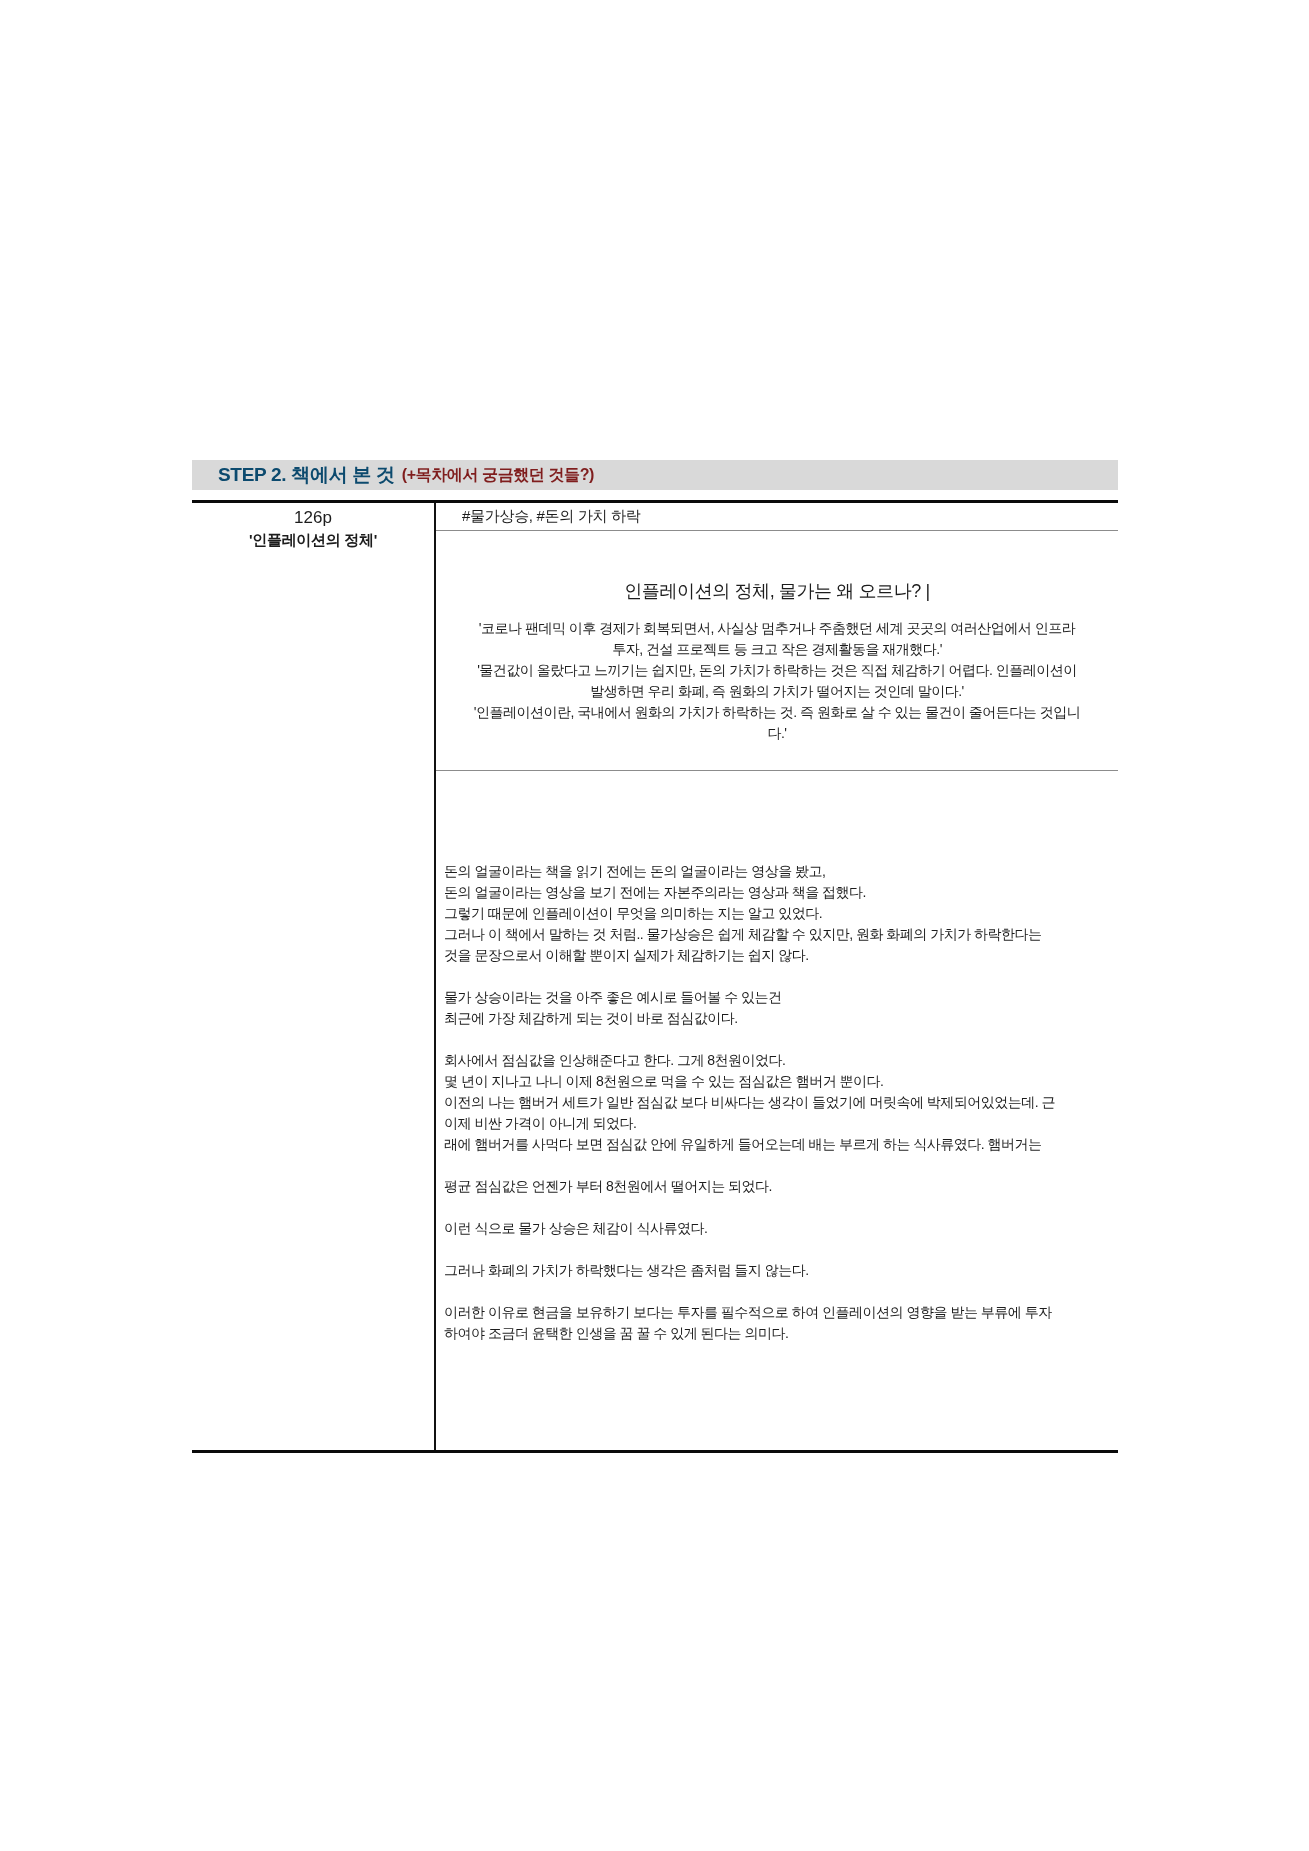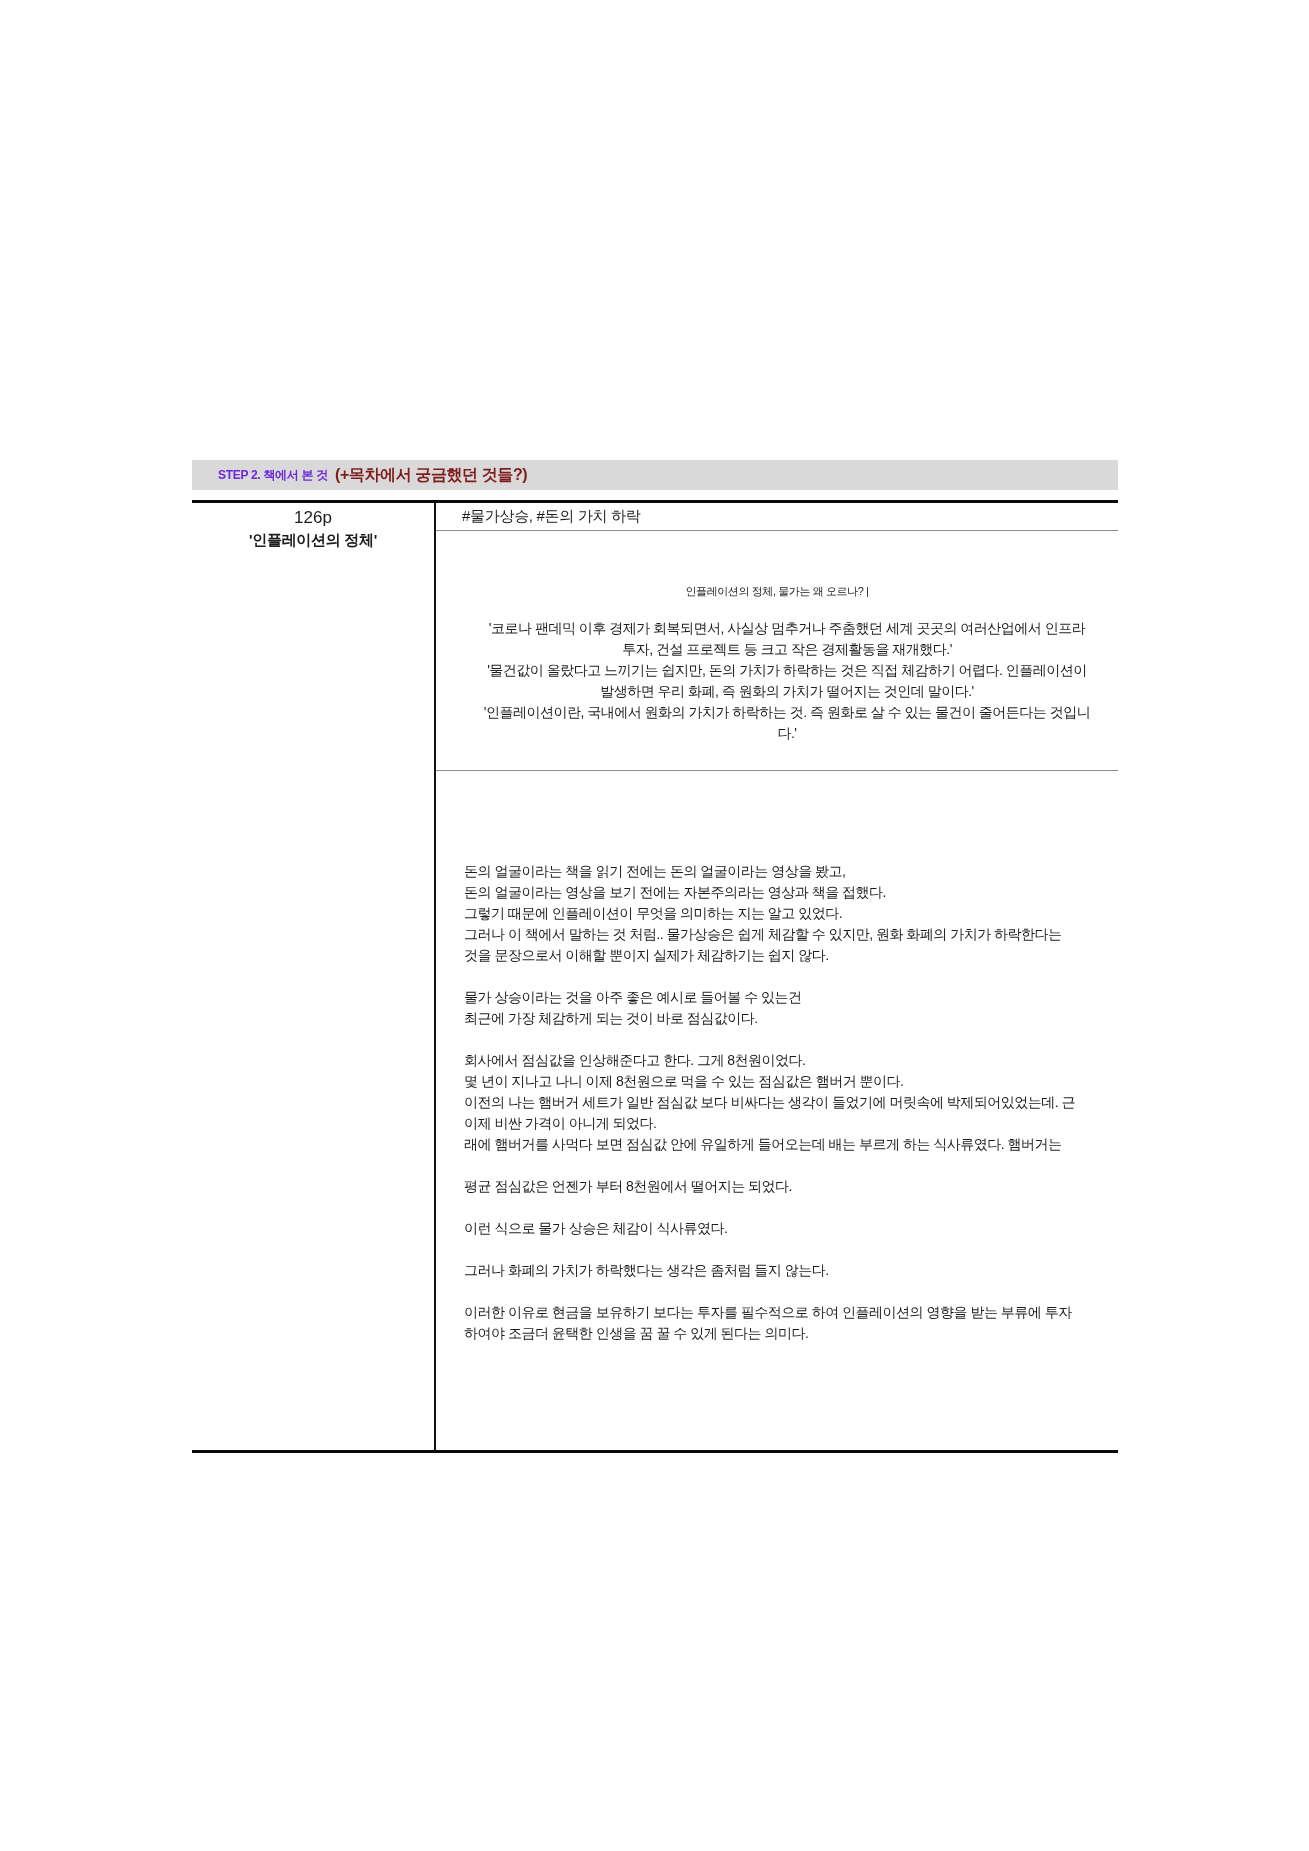--- a/index.html
+++ b/index.html
@@ -21,23 +21,23 @@
     left: 192px; top: 460px;
     width: 926px; height: 30px;
     background: #d9d9d9;
     display: flex;
     align-items: center;
     padding-left: 26px;
     box-sizing: border-box;
     gap: 7px;
   }
   .step-title {
-    font-size: 12px;
+    font-size: 19px;
     font-weight: 700;
-    color: #6d28d9;
+    color: #0c4a6e;
     letter-spacing: -0.3px;
     white-space: nowrap;
   }
   .step-note {
     font-size: 16px;
     font-weight: 700;
     color: #7f1d1d;
     letter-spacing: -0.4px;
     white-space: nowrap;
     padding-top: 1px;
@@ -95,33 +95,32 @@
   }
   .quote-sec {
     height: 240px;
     box-sizing: border-box;
     border-bottom: 1px solid #8c8c8c;
     text-align: center;
     padding-top: 50px;
     overflow: hidden;
   }
   .quote-heading {
-    font-size: 11px;
+    font-size: 18px;
     line-height: 21px;
     letter-spacing: -0.4px;
     margin-bottom: 16px;
     white-space: nowrap;
   }
   .qline, .nline {
     font-size: 14px;
     line-height: 21px;
     min-height: 21px;
     letter-spacing: -0.5px;
     white-space: nowrap;
-    padding-left: 20px;
   }
   .notes-sec {
     flex: 1;
     box-sizing: border-box;
     padding: 90px 6px 0 8px;
     overflow: hidden;
   }
 </style>
 </head>
 <body>

